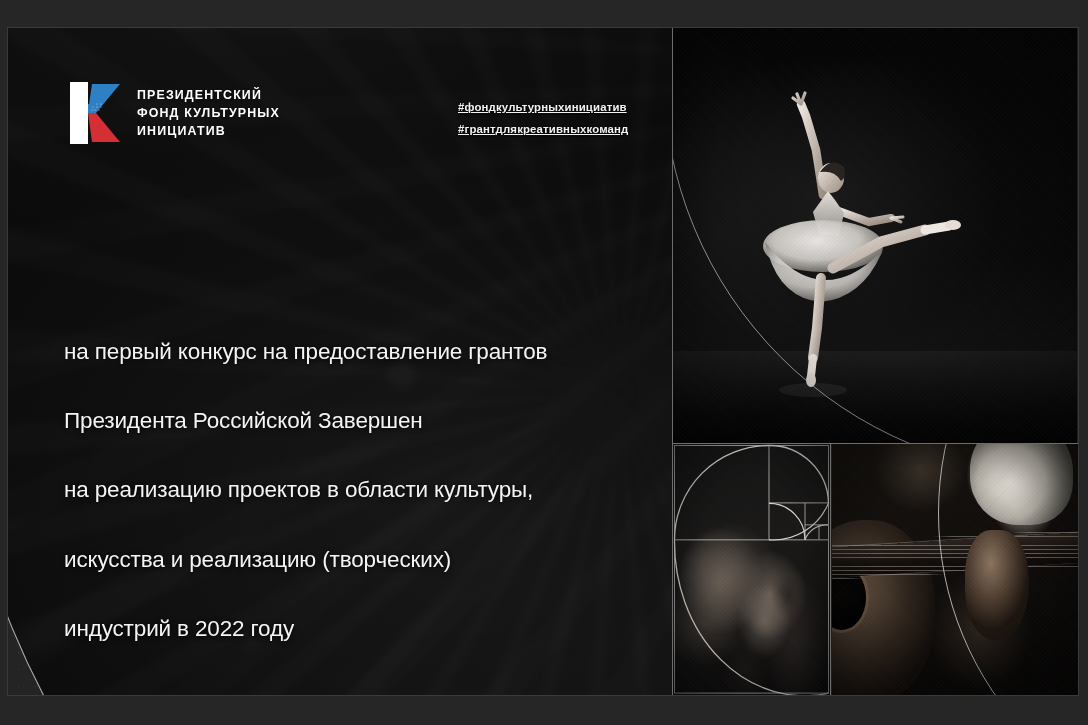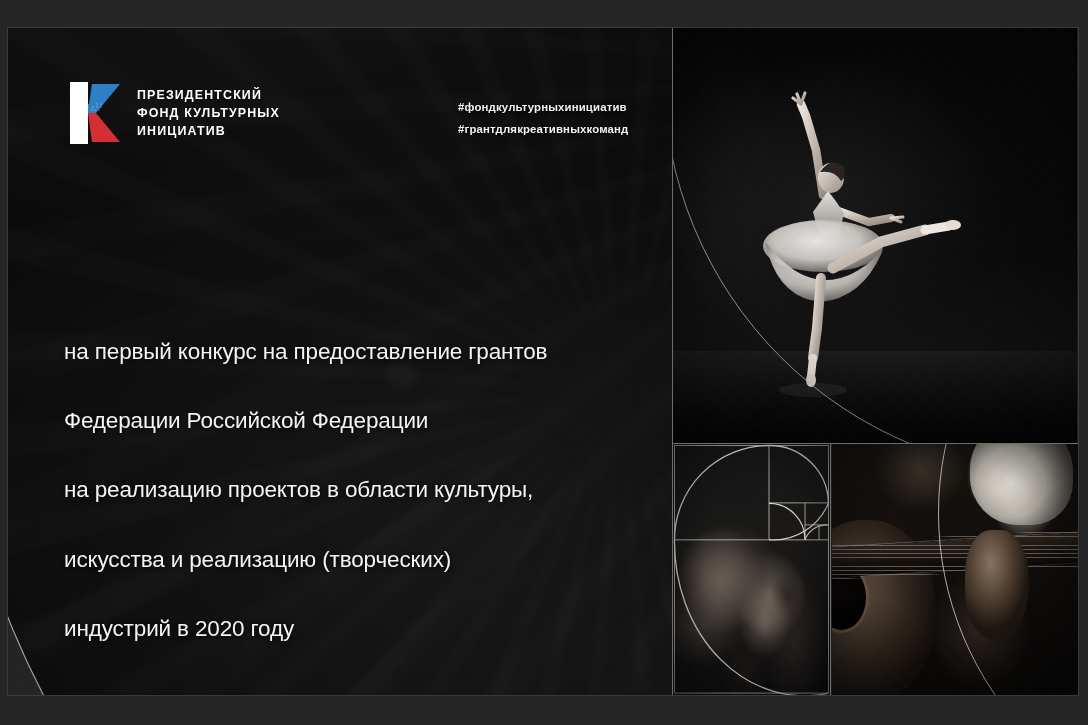--- a/index.html
+++ b/index.html
@@ -92,20 +92,21 @@
   }
 
   
   .hashtags{
     position:absolute;left:450px;top:69px;z-index:6;
   }
   .hashtag{
     color:#f2f2f2;font-size:11.4px;font-weight:600;
     letter-spacing:.15px;line-height:1.92;
     text-shadow:0 1px 3px rgba(0,0,0,.9);
+    text-decoration:underline;
   }
 
   
   .copy{
     position:absolute;left:56px;top:275px;width:590px;z-index:6;
   }
   .headline{
     font-family:"Liberation Serif", serif;
     font-size:47px;font-weight:700;line-height:1.06;
     color:#eec659;
@@ -287,24 +288,24 @@
 ИНИЦИАТИВ</div>
       </div>
 
       <div class="hashtags">
         <div class="hashtag">#фондкультурныхинициатив</div>
         <div class="hashtag">#грантдлякреативныхкоманд</div>
       </div>
 
       <div class="copy">
         <div class="sub-line">на первый конкурс на предоставление грантов</div>
-        <div class="sub-line">Федерации Российской Федерации</div>
+        <div class="sub-line">Президента Российской Завершен</div>
         <div class="sub-line">на реализацию проектов в области культуры,</div>
         <div class="sub-line">искусства и реализацию (творческих)</div>
-        <div class="sub-line">индустрий в 2020 году</div>
+        <div class="sub-line">индустрий в 2022 году</div>
       </div>
     </div>
 
     <div class="media-col">
       <div class="panel-sep v-sep"></div>
       <div class="panel-sep h-sep"></div>
       <div class="panel-sep v-sep2"></div>
 
       <div class="ballet-panel">
         <div class="stage-bg"></div>

